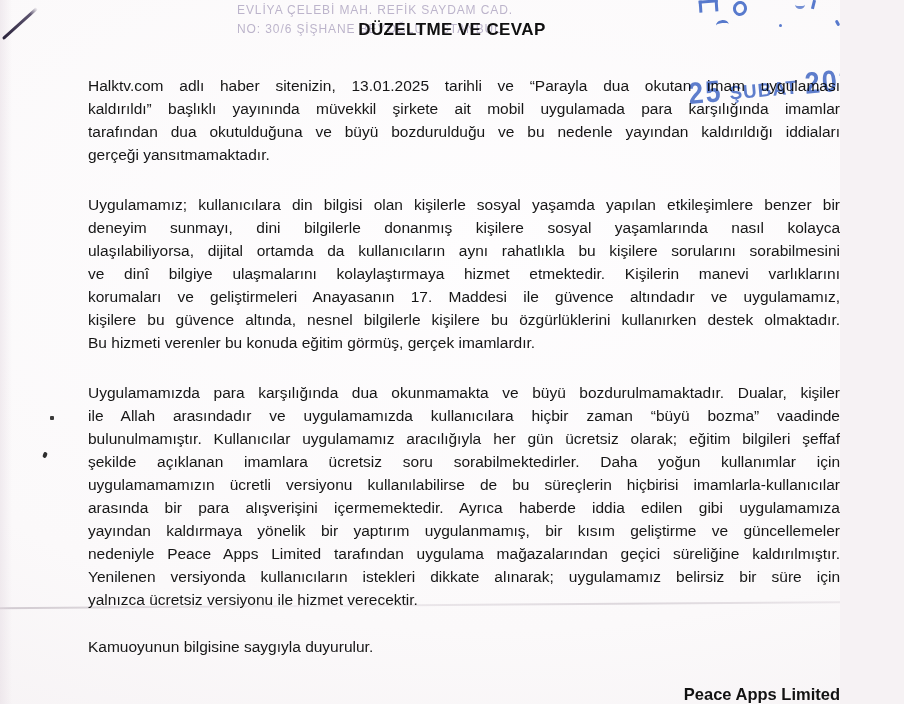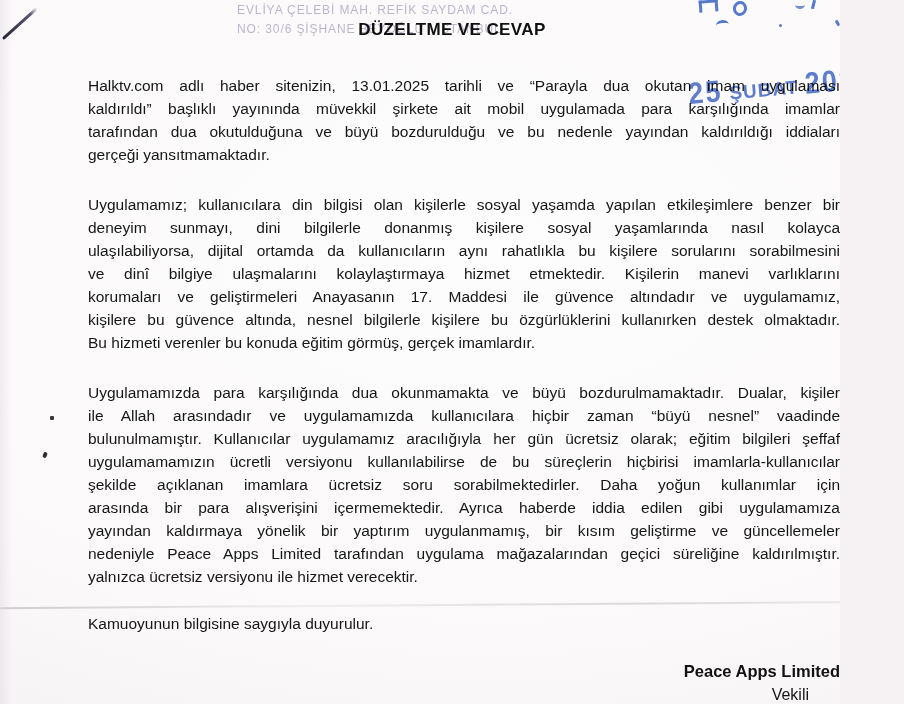--- a/index.html
+++ b/index.html
@@ -147,27 +147,28 @@
           <div class="line">Uygulamamız; kullanıcılara din bilgisi olan kişilerle sosyal yaşamda yapılan etkileşimlere benzer bir</div>
           <div class="line">deneyim sunmayı, dini bilgilerle donanmış kişilere sosyal yaşamlarında nasıl kolayca</div>
           <div class="line">ulaşılabiliyorsa, dijital ortamda da kullanıcıların aynı rahatlıkla bu kişilere sorularını sorabilmesini</div>
           <div class="line">ve dinî bilgiye ulaşmalarını kolaylaştırmaya hizmet etmektedir. Kişilerin manevi varlıklarını</div>
           <div class="line">korumaları ve geliştirmeleri Anayasanın 17. Maddesi ile güvence altındadır ve uygulamamız,</div>
           <div class="line">kişilere bu güvence altında, nesnel bilgilerle kişilere bu özgürlüklerini kullanırken destek olmaktadır.</div>
           <div class="line last">Bu hizmeti verenler bu konuda eğitim görmüş, gerçek imamlardır.</div>
         </div>
         <div class="para">
           <div class="line">Uygulamamızda para karşılığında dua okunmamakta ve büyü bozdurulmamaktadır. Dualar, kişiler</div>
-          <div class="line">ile Allah arasındadır ve uygulamamızda kullanıcılara hiçbir zaman “büyü nesnel” vaadinde</div>
+          <div class="line">ile Allah arasındadır ve uygulamamızda kullanıcılara hiçbir zaman “büyü bozma” vaadinde</div>
           <div class="line">bulunulmamıştır. Kullanıcılar uygulamamız aracılığıyla her gün ücretsiz olarak; eğitim bilgileri şeffaf</div>
+          <div class="line">şekilde açıklanan imamlara ücretsiz soru sorabilmektedirler. Daha yoğun kullanımlar için</div>
           <div class="line">uygulamamamızın ücretli versiyonu kullanılabilirse de bu süreçlerin hiçbirisi imamlarla-kullanıcılar</div>
-          <div class="line">şekilde açıklanan imamlara ücretsiz soru sorabilmektedirler. Daha yoğun kullanımlar için</div>
           <div class="line">arasında bir para alışverişini içermemektedir. Ayrıca haberde iddia edilen gibi uygulamamıza</div>
           <div class="line">yayından kaldırmaya yönelik bir yaptırım uygulanmamış, bir kısım geliştirme ve güncellemeler</div>
           <div class="line">nedeniyle Peace Apps Limited tarafından uygulama mağazalarından geçici süreliğine kaldırılmıştır.</div>
+          <div class="line">Yenilenen versiyonda kullanıcıların istekleri dikkate alınarak; uygulamamız belirsiz bir süre için</div>
           <div class="line last">yalnızca ücretsiz versiyonu ile hizmet verecektir.</div>
         </div>
       </div>
     <div class="closing">Kamuoyunun bilgisine saygıyla duyurulur.</div>
     <div class="signature">
       <div class="sig-company">Peace Apps Limited</div>
       <div class="sig-role">Vekili</div>
     </div>
   </div>
 

